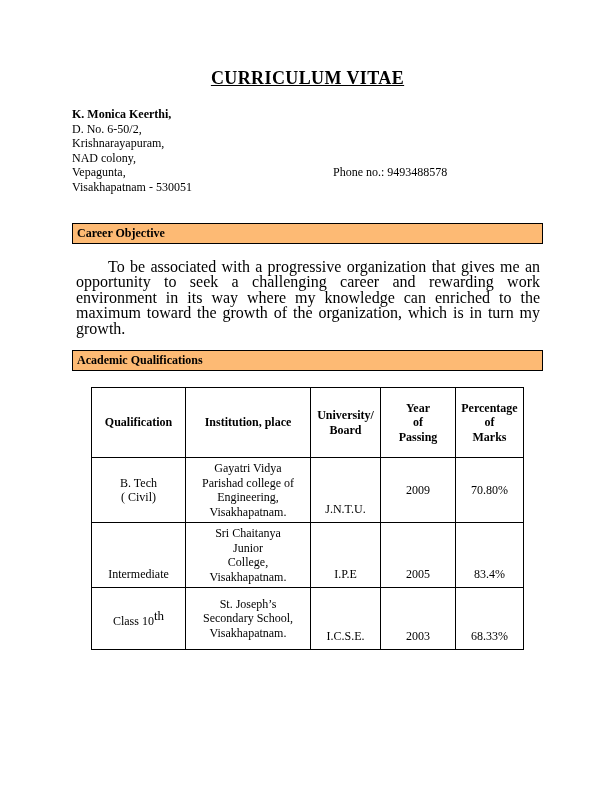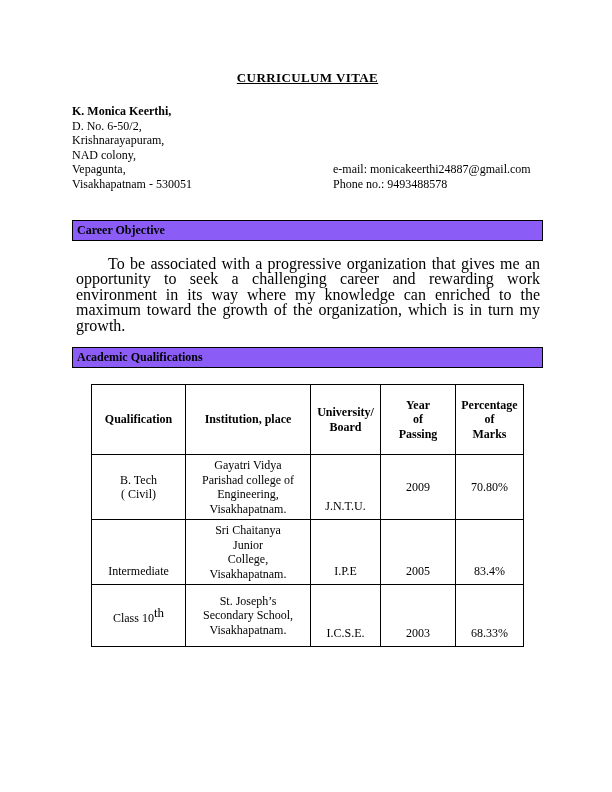--- a/index.html
+++ b/index.html
@@ -14,41 +14,41 @@
     height: 792px;
     background: #ffffff;
     padding: 68px 69px 40px 72px;
     overflow: hidden;
   }
   .title-wrap {
     text-align: center;
     margin-bottom: 18px;
   }
   .doc-title {
-    font-size: 13px;
+    font-size: 18px;
     font-weight: bold;
     text-decoration: underline;
     letter-spacing: 0.4px;
   }
   .contact {
     position: relative;
     font-size: 12px;
     line-height: 14.6px;
   }
   .contact-name { font-weight: bold; }
   .contact-right {
     position: absolute;
     left: 261px;
     top: 58px;
     line-height: 15px;
   }
   .section-bar {
     margin-top: 28px;
     width: 471px;
-    background: #8b5cf6;
+    background: #fdba74;
     border: 1px solid #000000;
     padding: 2px 4px 2px 4px;
     font-size: 12px;
     font-weight: bold;
   }
   .section-bar.second { margin-top: 14px; }
   .objective {
     margin-top: 15px;
     margin-left: 4px;
     width: 464px;
@@ -97,21 +97,20 @@
   </div>
 
   <div class="contact">
     <div class="contact-name">K. Monica Keerthi,</div>
     <div class="contact-line">D. No. 6-50/2,</div>
     <div class="contact-line">Krishnarayapuram,</div>
     <div class="contact-line">NAD colony,</div>
     <div class="contact-line">Vepagunta,</div>
     <div class="contact-line">Visakhapatnam - 530051</div>
     <div class="contact-right">
-      <div>e-mail: monicakeerthi24887@gmail.com</div>
       <div>Phone no.: 9493488578</div>
     </div>
   </div>
 
   <div class="section-bar">
     <span>Career Objective</span>
   </div>
 
   <p class="objective">To be associated with a progressive organization that gives me an opportunity to seek a challenging career and rewarding work environment in its way where my knowledge can enriched to the maximum toward the growth of the organization, which is in turn my growth.</p>
 

